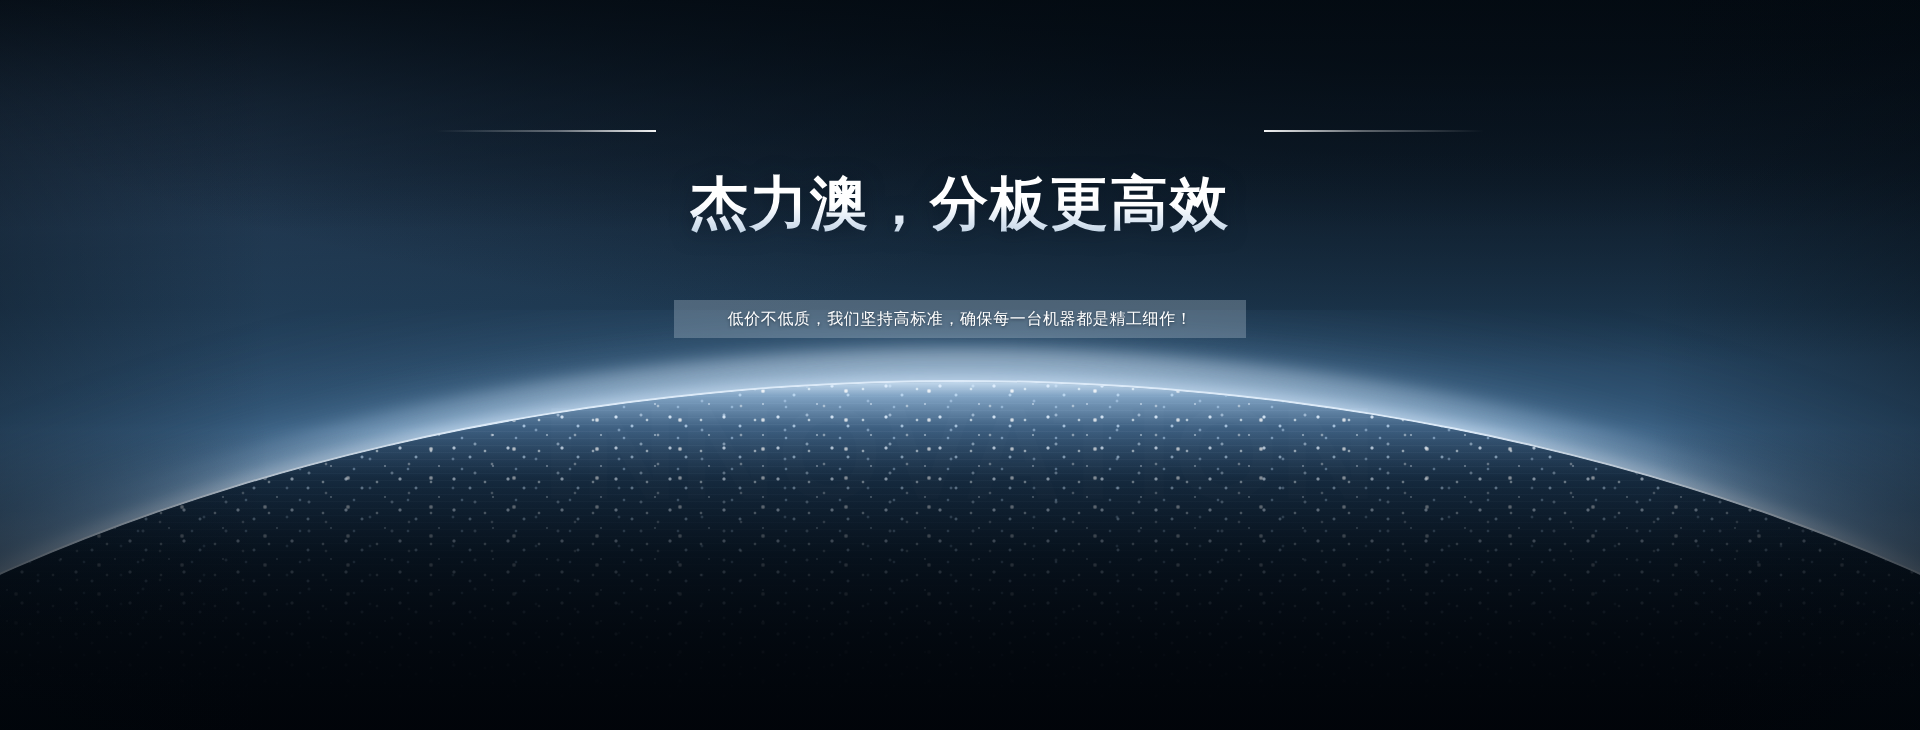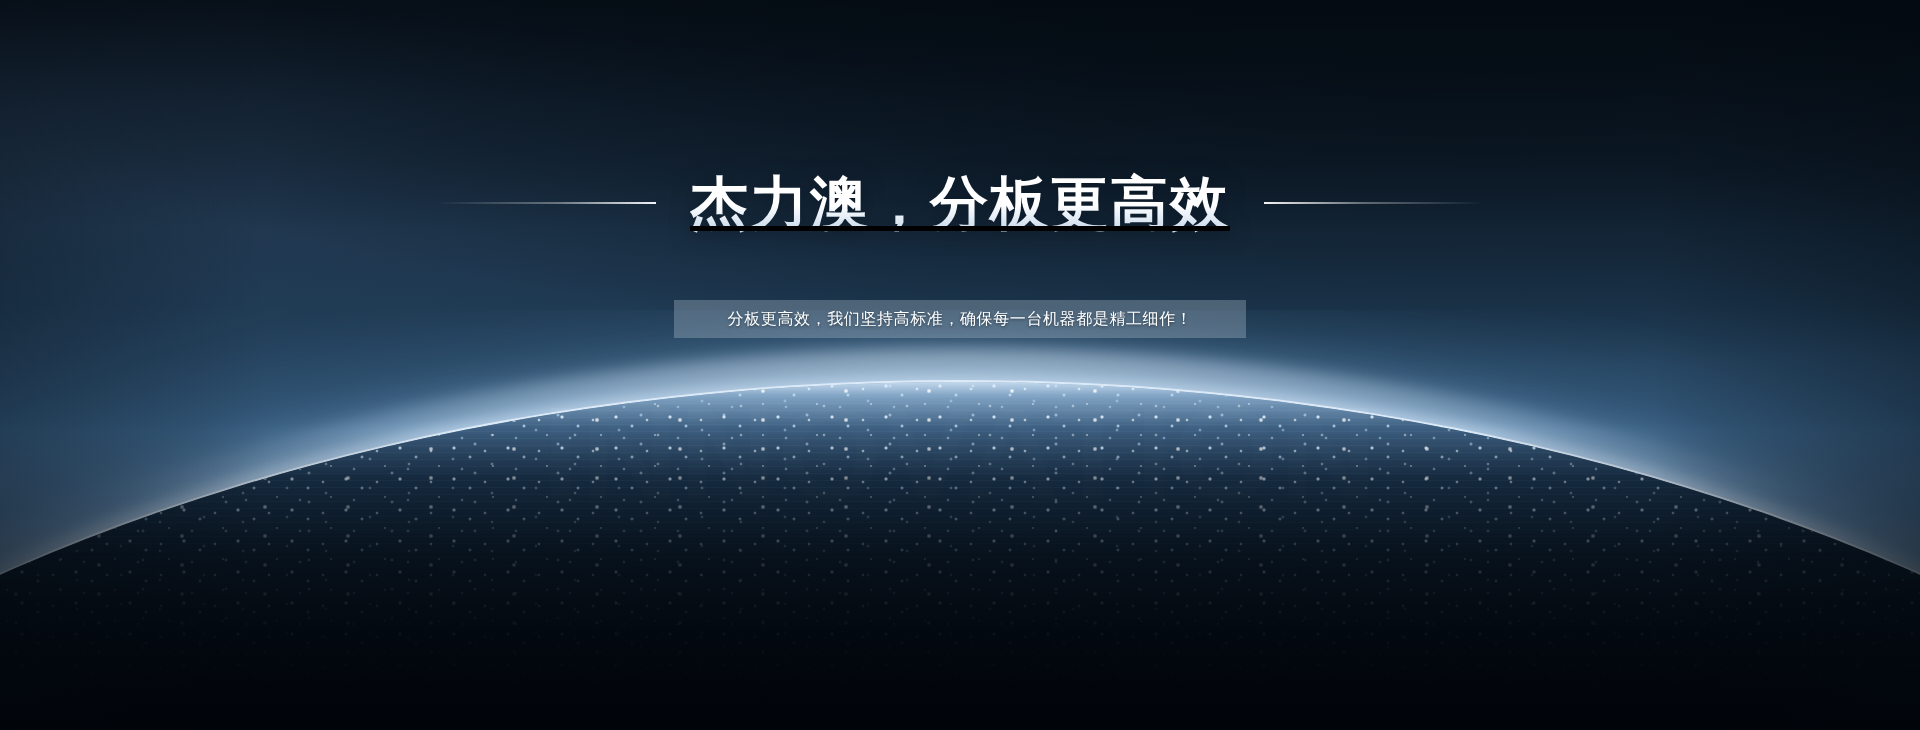--- a/index.html
+++ b/index.html
@@ -207,24 +207,22 @@
     position: absolute;
     inset: 0;
     z-index: 20;
   }
 
   .title-row {
     position: absolute;
     top: 130px;
     left: 0; right: 0;
     display: flex;
-    align-items: center;
     justify-content: center;
     gap: 34px;
-    text-decoration: underline;
   }
   .rule {
     height: 2px;
     width: 220px;
     flex: 0 0 auto;
   }
   .rule-left {
     background: linear-gradient(90deg, rgba(255,255,255,0) 0%, rgba(255,255,255,0.35) 55%, rgba(255,255,255,0.95) 100%);
   }
   .rule-right {
@@ -304,17 +302,17 @@
   <div class="content">
 
     <div class="title-row">
       <span class="rule rule-left"></span>
       <h1 class="main-title">杰力澳，分板更高效</h1>
       <span class="rule rule-right"></span>
     </div>
 
 
     <div class="tagline-wrap">
-      <div class="tagline">分板更高效，我们坚持高标准，确保每一台机器都是精工细作！</div>
+      <div class="tagline">低价不低质，我们坚持高标准，确保每一台机器都是精工细作！</div>
     </div>
 
   </div>
 </div>
 
 </body></html>

